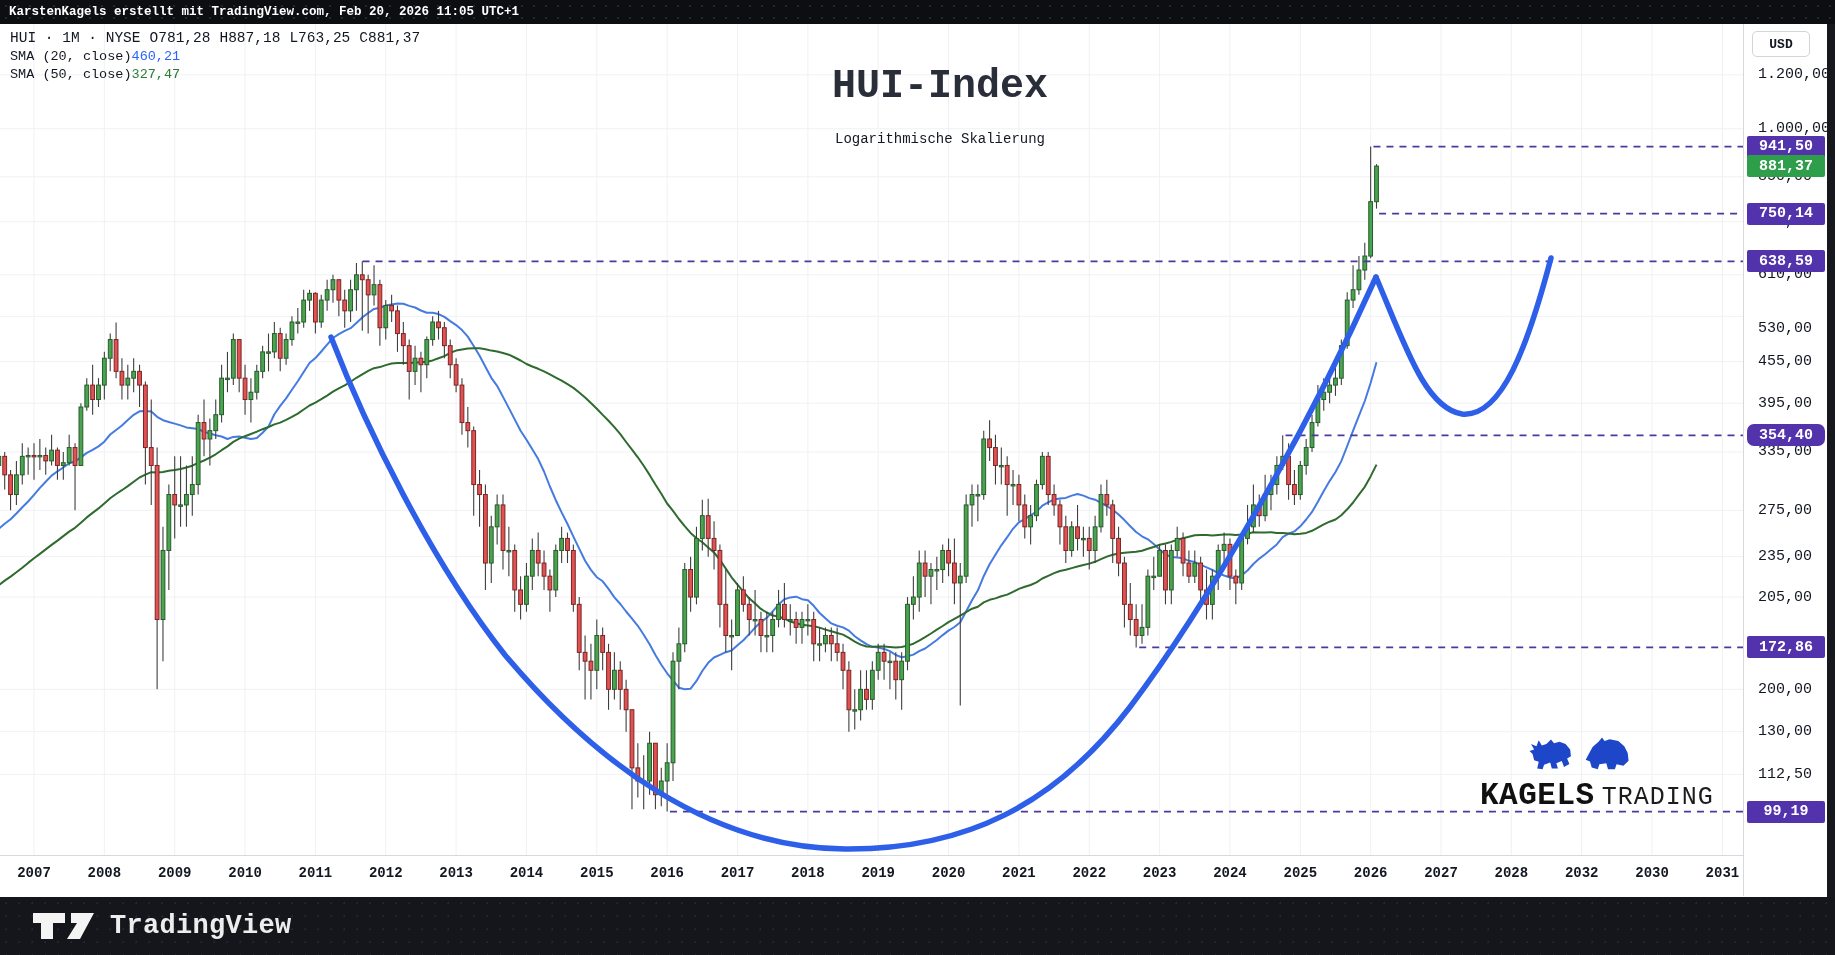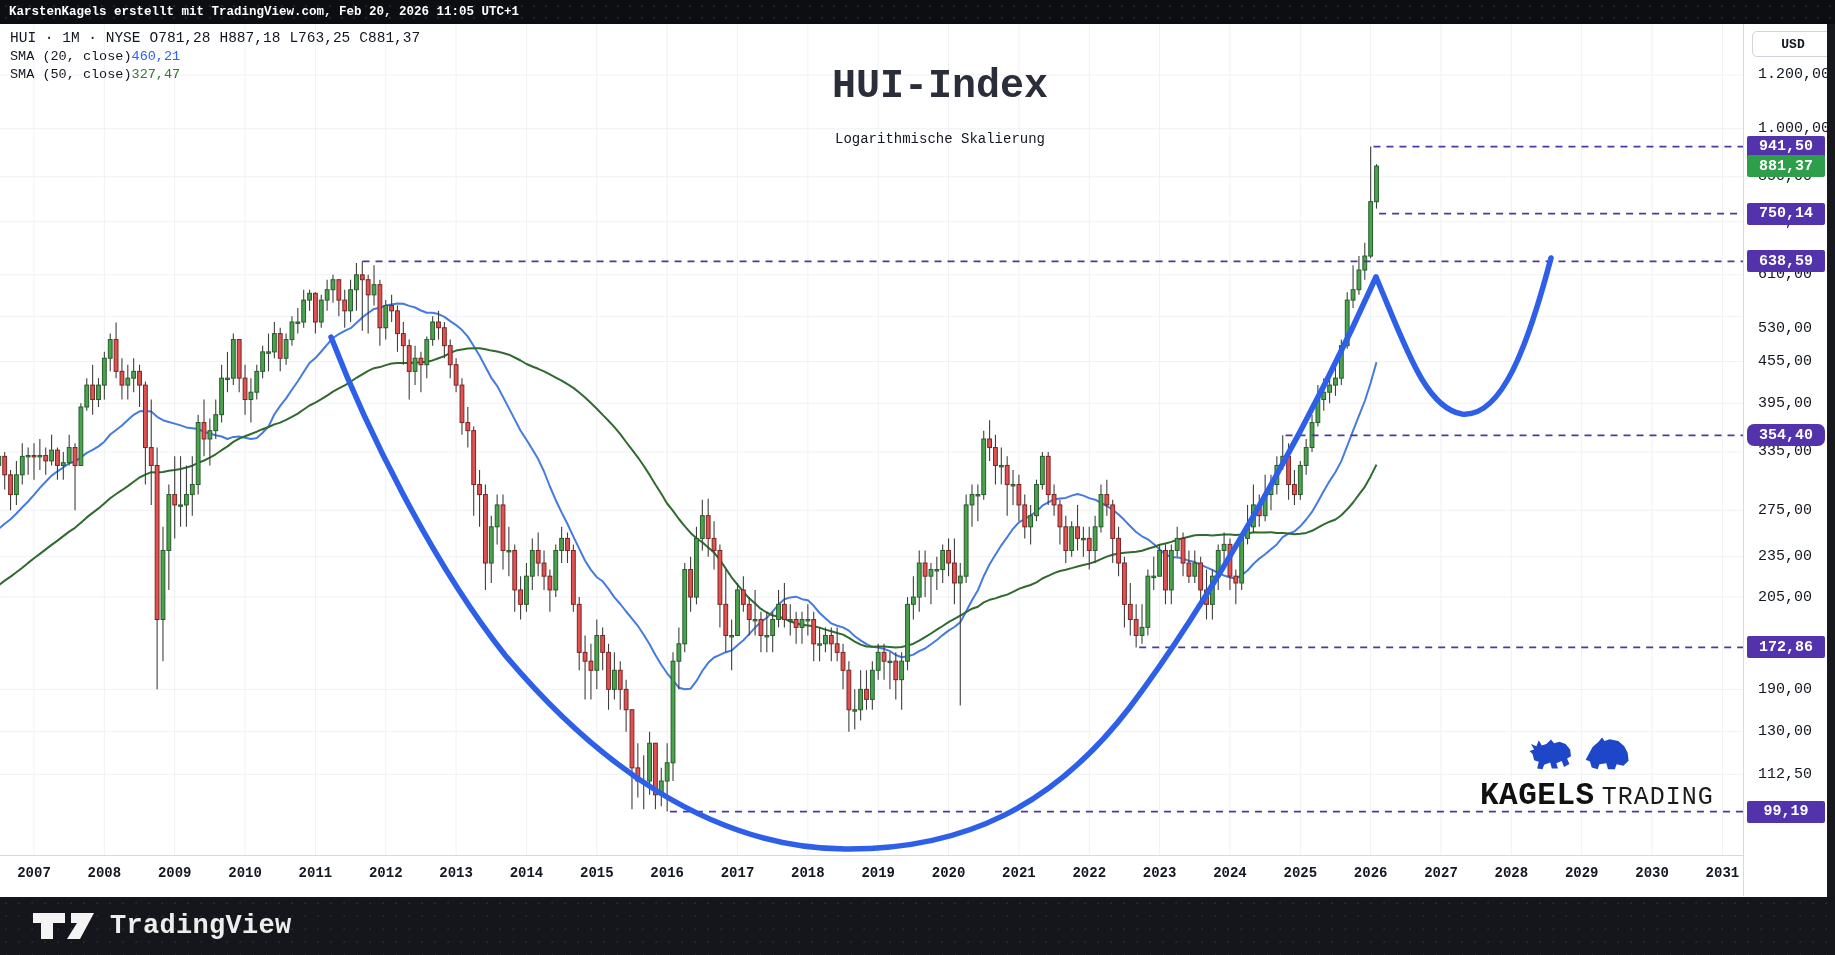--- a/index.html
+++ b/index.html
@@ -14,21 +14,21 @@
           font-size:40px;font-weight:600;color:#2a2e39;z-index:5;white-space:nowrap;}
   .chart-sub{position:absolute;left:940px;top:131px;transform:translateX(-50%);
           font-size:14px;font-weight:400;color:#131722;z-index:5;white-space:nowrap;}
   .legend{position:absolute;left:10px;top:30px;z-index:6;color:#131722;}
   .legend .row1{font-size:14.5px;font-weight:500;display:flex;gap:9px;align-items:baseline;}
   .legend .rowx{font-size:13.5px;font-weight:400;margin-top:3px;display:flex;}
   .val-blue{color:#2962ff;}
   .val-green{color:#2e7d32;}
   .price-axis{position:absolute;left:1743px;top:24px;width:84px;height:872px;background:#ffffff;
           border-left:1px solid #d6d9de;z-index:10;}
-  .usd-btn{position:absolute;left:8px;top:7px;width:82px;height:26px;border:1.5px solid #d1d4dc;
+  .usd-btn{position:absolute;left:8px;top:7px;width:58px;height:26px;border:1.5px solid #d1d4dc;
           border-radius:5px;color:#131722;font-size:13px;font-weight:600;display:flex;
           align-items:center;justify-content:center;background:#fff;}
   .p-label{position:absolute;left:14px;height:17px;line-height:17px;font-size:15px;color:#131722;
           font-weight:500;white-space:nowrap;}
   .p-badge{position:absolute;left:3px;width:78px;height:22px;border-radius:2px;color:#fff;
           font-size:15px;font-weight:700;display:flex;align-items:center;justify-content:center;z-index:12;}
   .time-axis{position:absolute;left:0;top:856px;width:1743px;height:41px;background:#fff;z-index:9;}
   .t-label{position:absolute;top:9px;width:44px;margin-left:-22px;text-align:center;
           font-size:14px;font-weight:600;color:#131722;}
   .edge-strip{position:absolute;left:1827px;top:24px;width:8px;height:873px;background:#17181d;z-index:20;}
@@ -606,21 +606,21 @@
       <div class="p-label" style="top: 144.283px;">850,00</div>
       <div class="p-label" style="top: 189.255px;">730,00</div>
       <div class="p-label" style="top: 242.323px;">610,00</div>
       <div class="p-label" style="top: 283.865px; margin-top: 12px;">530,00</div>
       <div class="p-label" style="top: 328.952px;">455,00</div>
       <div class="p-label" style="top: 370.739px;">395,00</div>
       <div class="p-label" style="top: 419.424px;">335,00</div>
       <div class="p-label" style="top: 477.744px;">275,00</div>
       <div class="p-label" style="top: 524.192px;">235,00</div>
       <div class="p-label" style="top: 564.551px;">205,00</div>
-      <div class="p-label" style="top: 656.857px;">190,00</div>
+      <div class="p-label" style="top: 656.857px;">200,00</div>
       <div class="p-label" style="top: 699.144px;">130,00</div>
       <div class="p-label" style="top: 741.867px;">112,50</div>
       <div class="p-badge" style="top: 111.571px; background: rgb(82, 51, 171);">941,50</div>
       <div class="p-badge" style="top: 131.073px; background: rgb(47, 158, 75);">881,37</div>
       <div class="p-badge" style="top: 178.713px; background: rgb(82, 51, 171);">750,14</div>
       <div class="p-badge" style="top: 226.288px; background: rgb(82, 51, 171);">638,59</div>
       <div class="p-badge" style="top: 400.289px; background: rgb(82, 51, 171); border-radius: 7px;">354,40</div>
       <div class="p-badge" style="top: 612.442px; background: rgb(82, 51, 171);">172,86</div>
       <div class="p-badge" style="top: 776.576px; background: rgb(82, 51, 171);">99,19</div>
     </div>
@@ -641,21 +641,21 @@
       <div class="t-label" style="left: 878.2px;">2019</div>
       <div class="t-label" style="left: 948.55px;">2020</div>
       <div class="t-label" style="left: 1018.9px;">2021</div>
       <div class="t-label" style="left: 1089.25px;">2022</div>
       <div class="t-label" style="left: 1159.6px; text-align: center;">2023</div>
       <div class="t-label" style="left: 1229.95px;">2024</div>
       <div class="t-label" style="left: 1300.3px;">2025</div>
       <div class="t-label" style="left: 1370.65px;">2026</div>
       <div class="t-label" style="left: 1441px;">2027</div>
       <div class="t-label" style="left: 1511.35px;">2028</div>
-      <div class="t-label" style="left: 1581.7px;">2029</div>
+      <div class="t-label" style="left: 1581.7px;">2032</div>
       <div class="t-label" style="left: 1652.05px;">2030</div>
       <div class="t-label" style="left: 1722.4px;">2031</div>
     </div>
 
   <div class="edge-strip"></div>
 
   <div class="kagels">
     <div class="icons">
       <svg width="46" height="42" viewBox="0 0 60 44">
         <path fill="#1d46c8" d="M30,3 L34,8 L41,6 L49,9 L55,16 L56,25 L51,28 L54,35 L47,39 L44,31 L37,34 L39,41 L31,41 L29,33 L21,36 L19,42 L12,41 L14,32 L8,30 L6,22 L2,18 L8,16 L4,9 L11,12 L14,4 L18,11 L24,9 Z"></path>

